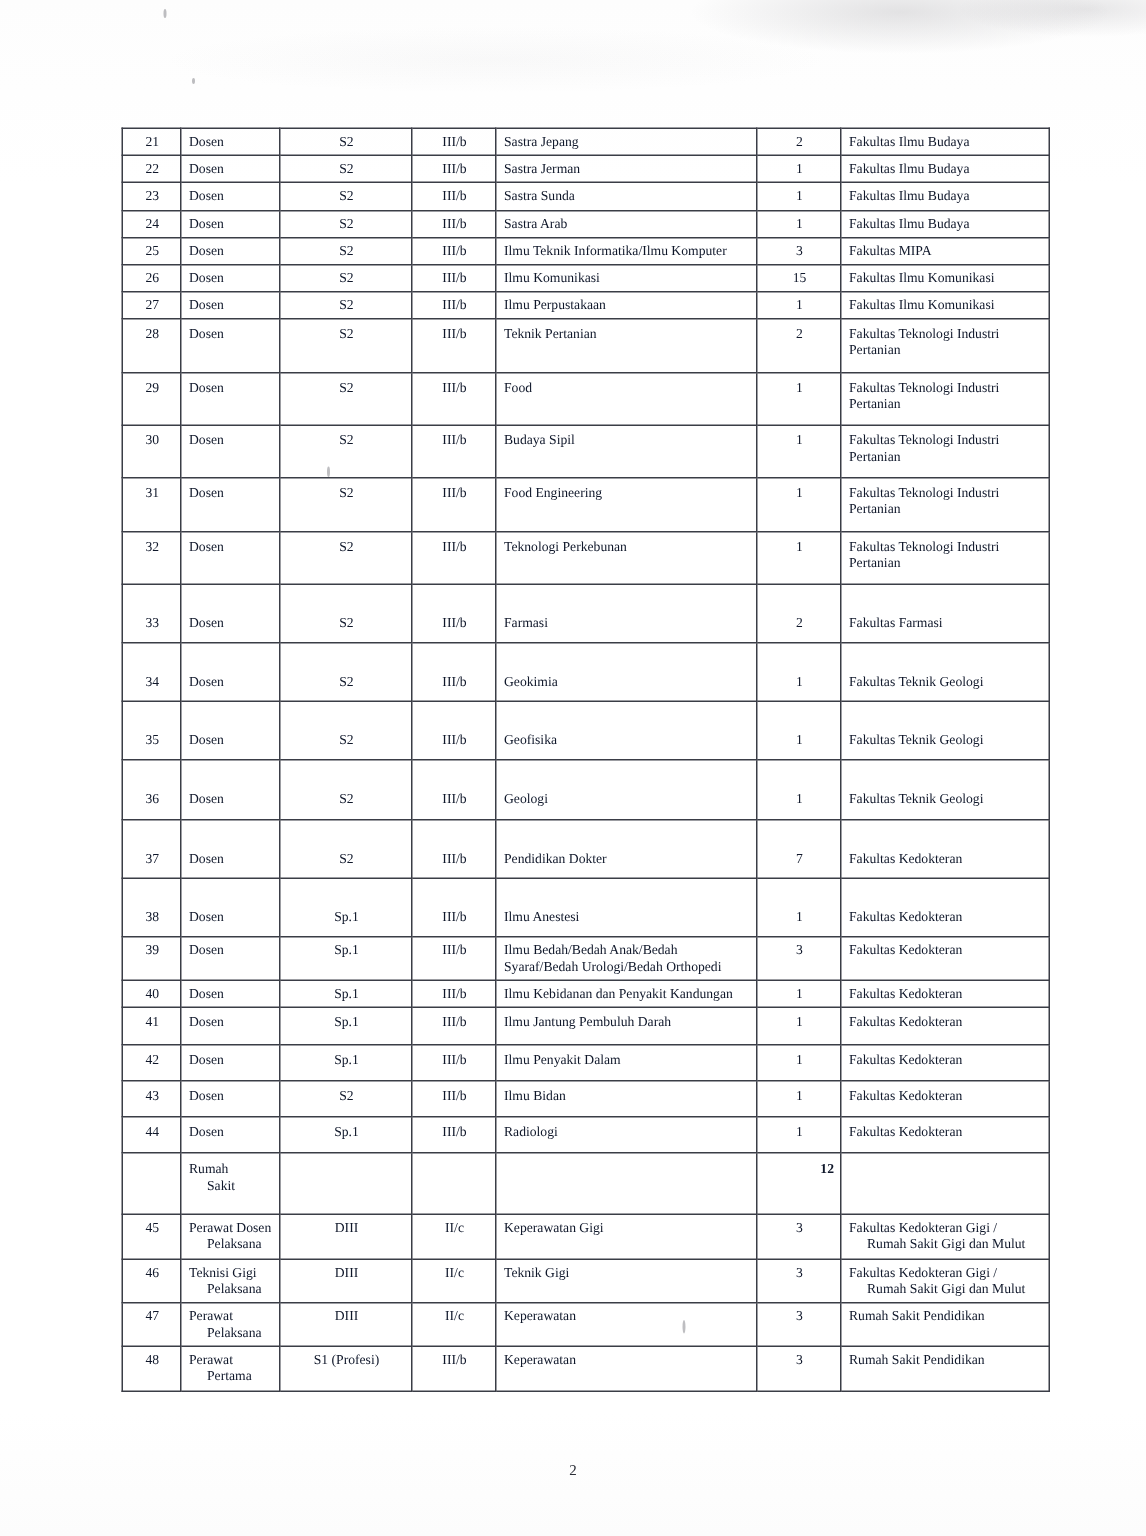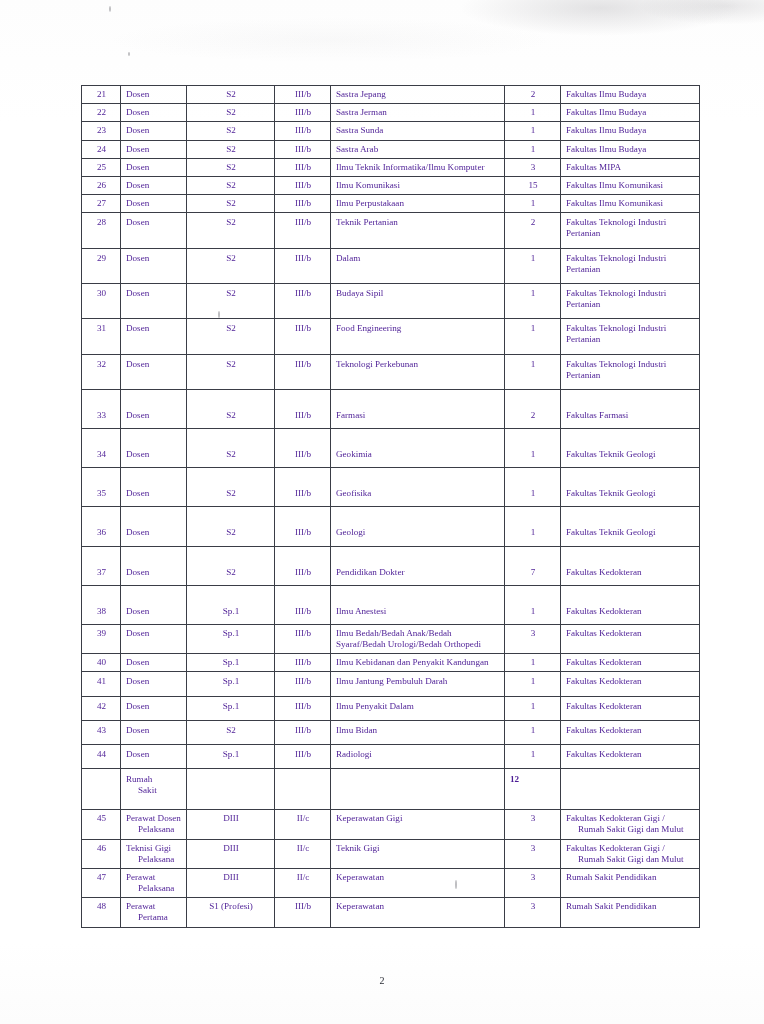--- a/index.html
+++ b/index.html
@@ -37,21 +37,21 @@
     position: absolute;
     left: 81px;
     top: 85px;
     width: 618px;
   }
 
   table.doc-table {
     border-collapse: collapse;
     width: 618px;
     table-layout: fixed;
-    color: #4c1d95;
+    color: #0f172a;
   }
   table.doc-table td {
     border: 1px solid #3a3d46;
     font-size: 9.1px;
     line-height: 1.23;
     padding: 3px 4px 3px 5px;
     vertical-align: top;
     background: transparent;
   }
 
@@ -72,21 +72,21 @@
   td.qty   { text-align: center; }
   td.unit  { text-align: left; padding-left: 7px; }
 
   td.group-label {
     font-weight: normal;
     text-align: left;
     padding-left: 7px;
   }
   td.group-qty {
     font-weight: bold;
-    text-align: left;
+    text-align: right;
     margin-left: 32px;
   }
 
   tr.r-tall td { padding-top: 4px; padding-bottom: 8px; }
   tr.r-xtall td { padding-top: 20px; padding-bottom: 7px; }
   tr.r-group td { height: 32px; padding-top: 5px; }
 
   .page-number {
     position: absolute;
     left: 0;
@@ -192,21 +192,21 @@
         <td class="gol">III/b</td>
         <td class="prodi">Teknik Pertanian</td>
         <td class="qty">2</td>
         <td class="unit">Fakultas Teknologi Industri Pertanian</td>
       </tr>
       <tr class="r-tall">
         <td class="no">29</td>
         <td class="jab">Dosen</td>
         <td class="pend">S2</td>
         <td class="gol">III/b</td>
-        <td class="prodi">Dalam</td>
+        <td class="prodi">Food</td>
         <td class="qty">1</td>
         <td class="unit">Fakultas Teknologi Industri Pertanian</td>
       </tr>
       <tr class="r-tall">
         <td class="no">30</td>
         <td class="jab">Dosen</td>
         <td class="pend">S2</td>
         <td class="gol">III/b</td>
         <td class="prodi">Budaya Sipil</td>
         <td class="qty">1</td>

